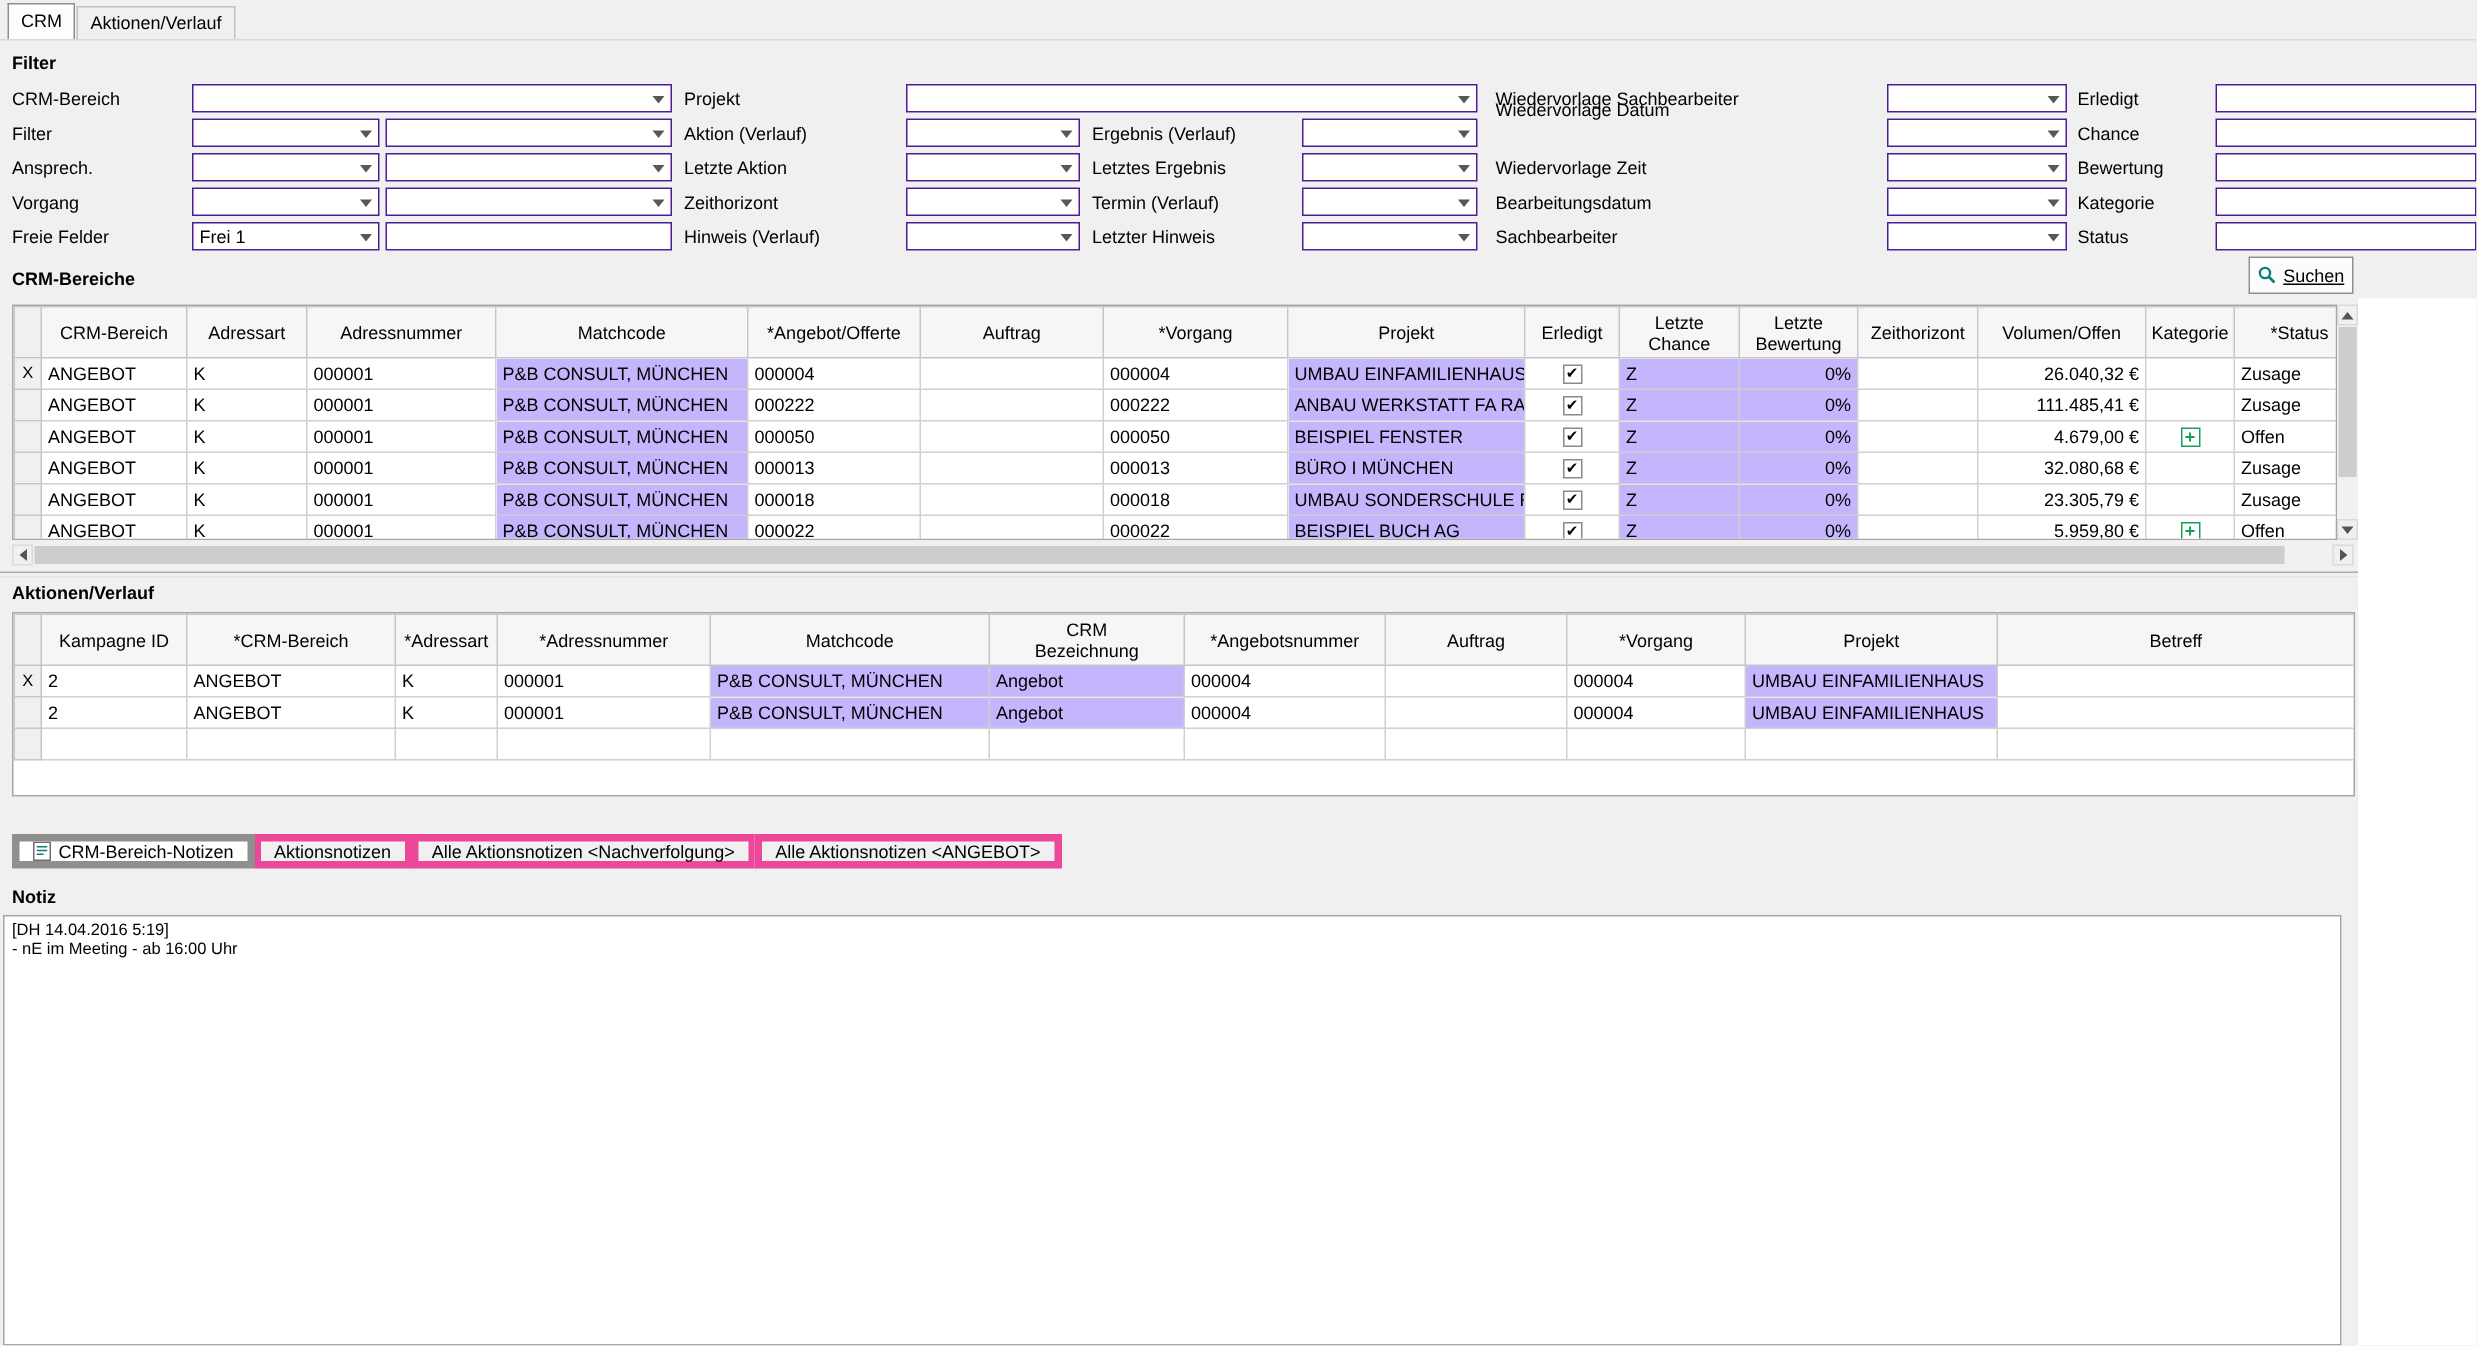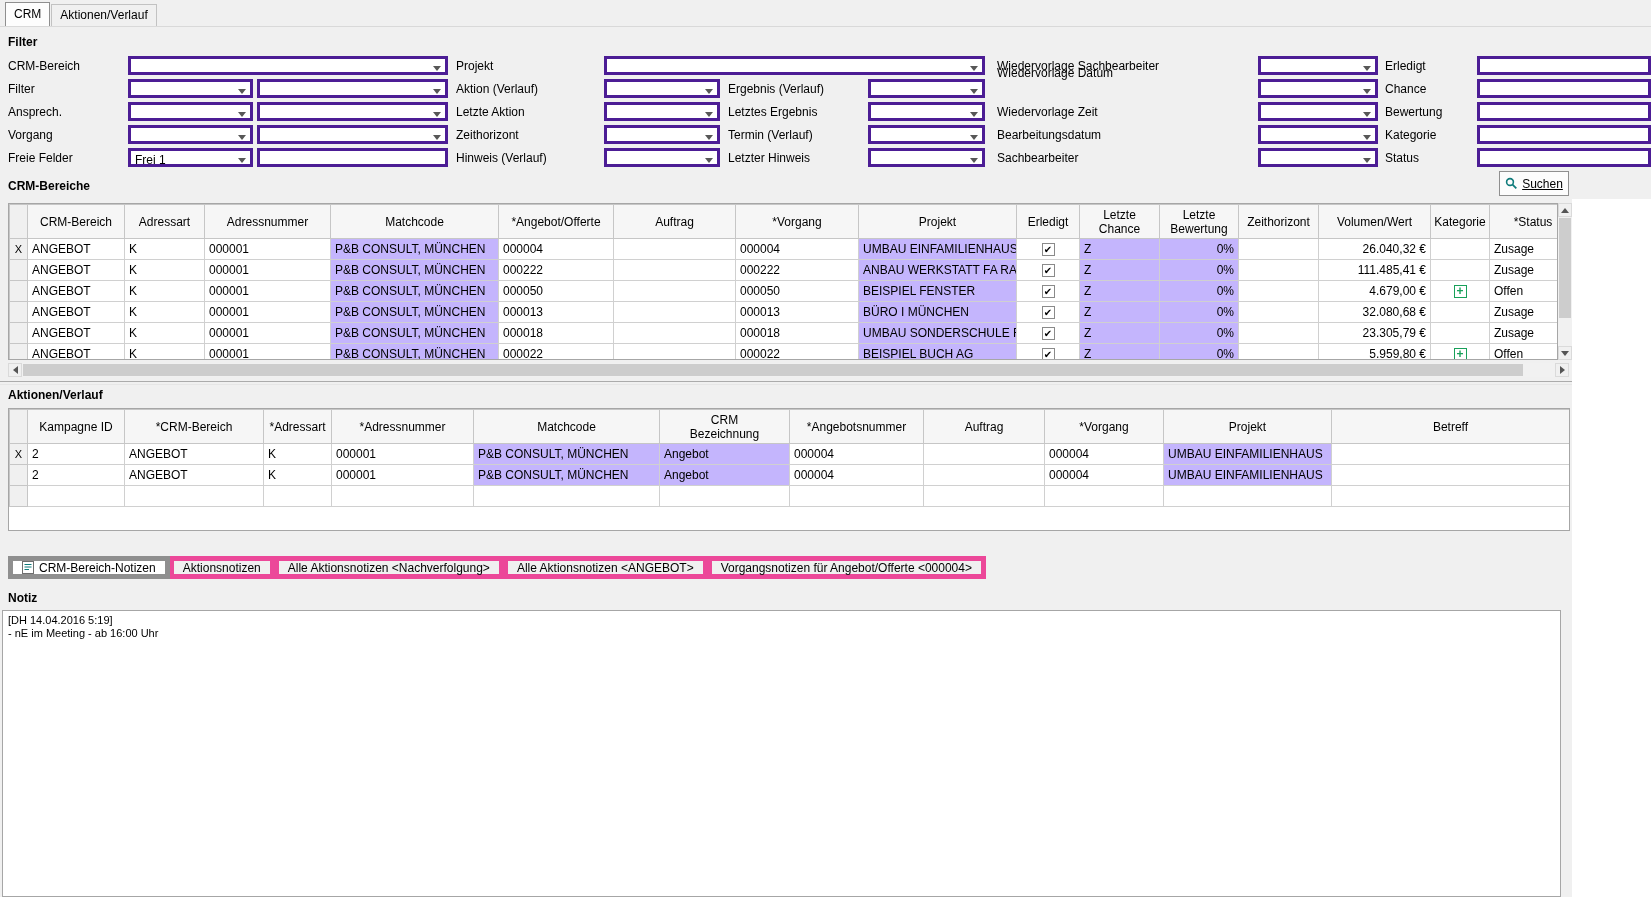--- a/index.html
+++ b/index.html
@@ -8,21 +8,21 @@
 
   
   .tabstrip{position:absolute;left:0;top:0;width:100%;height:27px;display:flex;align-items:flex-end;padding-left:5px;border-bottom:1px solid #d9d9d9;background:#f0f0f0}
   .wtab{height:22px;line-height:20px;padding:0 8px;background:#f0f0f0;border:1px solid #c2c2c2;border-bottom:none;margin-right:1px}
   .wtab.active{height:24px;line-height:22px;background:#fdfdfd;border-color:#8f8f8f;position:relative;z-index:2}
 
   .sect{position:absolute;font-weight:bold}
 
   
   .flabel{position:absolute;white-space:nowrap}
-  .combo,.tbox{position:absolute;height:19px;background:#fff;border:3px solid #4c1d95}
+  .combo,.tbox{position:absolute;height:19px;background:#fff;border:1px solid #4c1d95}
   .cval{position:absolute;left:4px;top:2px;right:18px;overflow:hidden;white-space:nowrap}
   .arr{position:absolute;top:0;right:0;width:16px;height:17px;display:flex;align-items:center;justify-content:center}
   .arr::after{content:"";width:0;height:0;border:4px solid transparent;border-top:5px solid #575757;margin-top:5px}
 
   
   .btn-suchen{position:absolute;left:1499px;top:171px;width:70px;height:25px;background:#fcfcfc;border:1px solid #8f8f8f;display:flex;align-items:center;justify-content:center;gap:4px;font:inherit;cursor:default}
   .btn-suchen span{text-decoration:underline}
 
   
   .gridwrap{position:absolute;background:#fff;border:1px solid #a6a6a6;overflow:hidden}
@@ -238,21 +238,21 @@
           <th>*Angebot/Offerte</th>
           <th>Auftrag</th>
           <th>*Vorgang</th>
           <th>Projekt</th>
           <th>Erledigt</th>
           <th>Letzte
 Chance</th>
           <th>Letzte
 Bewertung</th>
           <th>Zeithorizont</th>
-          <th>Volumen/Wert</th>
+          <th>Volumen/Offen</th>
           <th>Kategorie</th>
           <th>*Status</th>
         </tr>
       </thead>
       <tbody>
         <tr>
           <td class="sel-col">X</td>
           <td>ANGEBOT</td>
           <td>K</td>
           <td>000001</td>
@@ -467,23 +467,20 @@
     </div>
     <div class="ntab">
       <span>Aktionsnotizen</span>
     </div>
     <div class="ntab">
       <span>Alle Aktionsnotizen &lt;Nachverfolgung&gt;</span>
     </div>
     <div class="ntab">
       <span>Alle Aktionsnotizen &lt;ANGEBOT&gt;</span>
     </div>
-    <div class="ntab">
-      <span>Vorgangsnotizen für Angebot/Offerte &lt;000004&gt;</span>
-    </div>
   </div>
 
 <div class="sect" style="left:8px;top:591px">Notiz</div>
 
 <div class="notiz">[DH 14.04.2016 5:19]
 - nE im Meeting - ab 16:00 Uhr</div>
 
 <div class="white-right"></div>
 
 </body></html>

